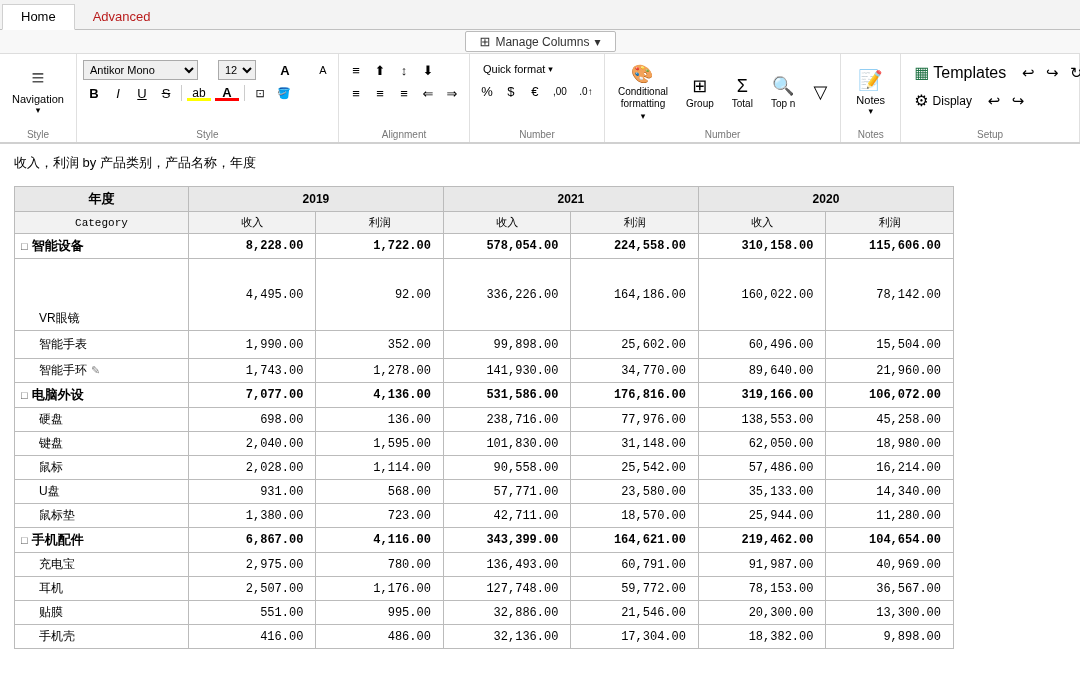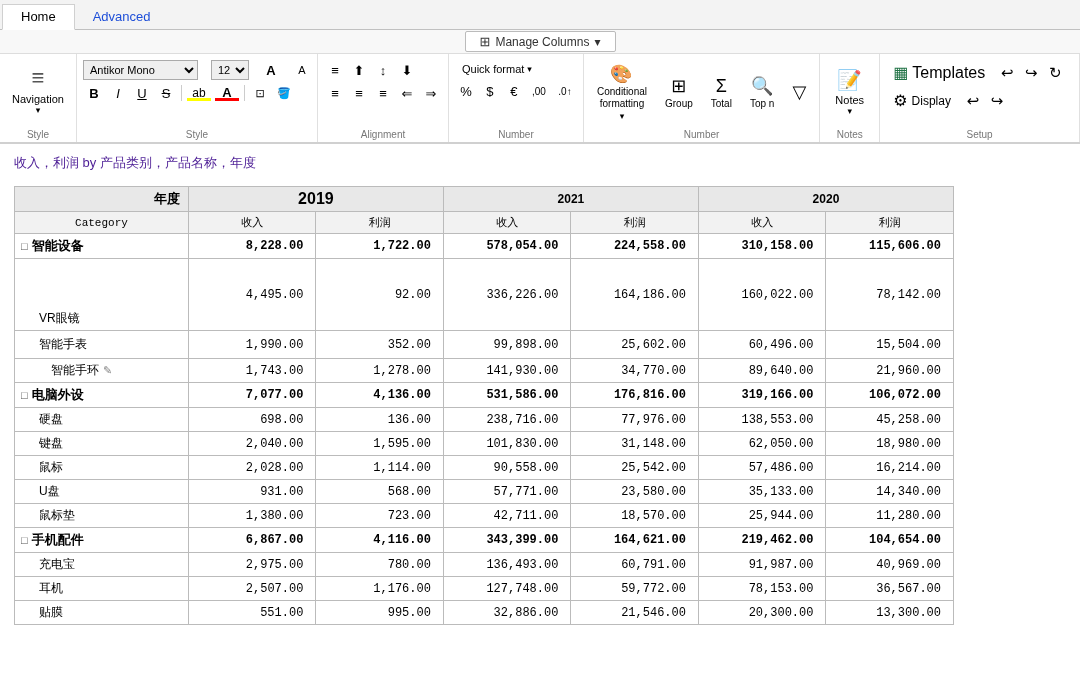--- a/index.html
+++ b/index.html
@@ -9,21 +9,21 @@
     .group-content { display: flex; align-items: flex-start; flex: 1; gap: 2px; }
     .group-footer { font-size: 10px; color: #777; text-align: center; padding: 2px 0 2px 0; white-space: nowrap; }
   </style>
 </head>
 <body>
 
 <div style="display:flex; background:#f3f3f3; border-bottom:1px solid #c0c0c0; height:30px; align-items:flex-end; padding-left:2px;">
   <div style="padding:4px 18px 5px; font-size:13px; cursor:pointer; background:#fff; border:1px solid #d0d0d0; border-bottom:1px solid #fff; margin-bottom:-1px; color:#000;">
     <span>Home</span>
   </div>
-  <div style="padding:4px 18px 5px; font-size:13px; cursor:pointer; color:#1d4ed8;">
+  <div style="padding:4px 18px 5px; font-size:13px; cursor:pointer; color:#b91c1c;">
     <span>Advanced</span>
   </div>
 </div>
 
 <div style="background:#f8f8f8; border-bottom:1px solid #ddd; display:flex; justify-content:center; align-items:center; height:24px;">
   <button style="display:flex; align-items:center; gap:5px; font-size:12px; color:#333; padding:2px 14px; cursor:pointer; border:1px solid #bbb; background:#fff; border-radius:2px;">
     <span style="font-size:13px;">⊞</span>
     <span>Manage Columns</span>
     <span>▾</span>
   </button>
@@ -37,21 +37,21 @@
         <span style="font-size:22px; color:#555;">≡</span>
         <span style="font-size:11px; margin-top:2px;">Navigation</span>
         <span style="font-size:9px;">▾</span>
       </div>
     </div>
     <div class="group-footer">Style</div>
   </div>
 
   <div class="group-wrapper" style="min-width:190px;">
     <div class="group-content" style="flex-direction:column; gap:3px; padding-top:3px;">
-      <div style="display:flex; align-items:center; gap:13px;">
+      <div style="display:flex; align-items:center; gap:20px;">
         <select style="font-size:11px; padding:1px 2px; border:1px solid #aaa; width:115px; height:20px;">
           <option>Antikor Mono</option>
         </select>
         <select style="font-size:11px; padding:1px 2px; border:1px solid #aaa; width:38px; height:20px;">
           <option>12</option>
         </select>
         <button style="width:18px;height:18px;border:none;background:none;cursor:pointer;font-size:13px;font-weight:bold;">A</button>
         <button style="width:18px;height:18px;border:none;background:none;cursor:pointer;font-size:11px;">A</button>
       </div>
       <div style="display:flex; align-items:center; gap:2px;">
@@ -171,28 +171,28 @@
             <button style="width:22px;height:22px;border:1px solid transparent;background:none;cursor:pointer;font-size:15px;">↪</button>
           </div>
         </div>
       </div>
     </div>
     <div class="group-footer">Setup</div>
   </div>
 </div>
 
 <div style="padding:10px 14px; background:#fff; overflow:auto; height: calc(689px - 30px - 24px - 92px);">
-  <div style="font-size:13px; color:#4c1d95; margin-bottom:14px;">收入，利润 by 产品类别，产品名称，年度</div>
+  <div style="font-size:13px; color:#000000; margin-bottom:14px;">收入，利润 by 产品类别，产品名称，年度</div>
 
   <table style="border-collapse:collapse; font-size:12px; min-width:940px;">
     <thead>
 
       <tr>
-        <th style="border:1px solid #bbb; padding:3px 8px; background:#e8e8e8; text-align:right; font-size:13px; min-width:150px;">年度</th>
-        <th colspan="2" style="border:1px solid #bbb; padding:3px 14px; background:#e8e8e8; text-align:center; font-size:16px; font-weight:600;">2019</th>
+        <th style="border:1px solid #bbb; padding:3px 8px; background:#e8e8e8; text-align:center; font-size:13px; min-width:150px;">年度</th>
+        <th colspan="2" style="border:1px solid #bbb; padding:3px 14px; background:#e8e8e8; text-align:center; font-size:12px; font-weight:600;">2019</th>
         <th colspan="2" style="border:1px solid #bbb; padding:3px 20px; background:#e8e8e8; text-align:center; font-size:12px; font-weight:600;">2021</th>
         <th colspan="2" style="border:1px solid #bbb; padding:3px 20px; background:#e8e8e8; text-align:center; font-size:12px; font-weight:600;">2020</th>
       </tr>
 
       <tr>
         <th style="border:1px solid #bbb; padding:3px 8px; background:#f2f2f2; text-align:center; font-size:11px; font-family:'Courier New',monospace; font-weight:normal;">Category</th>
         <th style="border:1px solid #bbb; padding:3px 12px; background:#f2f2f2; text-align:center; font-size:11px; font-family:'Courier New',monospace; font-weight:normal; min-width:110px;">收入</th>
         <th style="border:1px solid #bbb; padding:3px 12px; background:#f2f2f2; text-align:center; font-size:11px; font-family:'Courier New',monospace; font-weight:normal; min-width:110px;">利润</th>
         <th style="border:1px solid #bbb; padding:3px 12px; background:#f2f2f2; text-align:center; font-size:11px; font-family:'Courier New',monospace; font-weight:normal; min-width:110px;">收入</th>
         <th style="border:1px solid #bbb; padding:3px 12px; background:#f2f2f2; text-align:center; font-size:11px; font-family:'Courier New',monospace; font-weight:normal; min-width:110px;">利润</th>
@@ -222,21 +222,21 @@
         <tr>
           <td style="border: 1px solid rgb(187, 187, 187); padding: 5px 6px; white-space: nowrap;"><span style="padding-left:18px;display:inline-block;">智能手表</span></td>
           <td style="border: 1px solid rgb(187, 187, 187); padding: 3px 12px; text-align: right; font-family: &quot;Courier New&quot;, monospace; white-space: nowrap;">1,990.00</td>
           <td style="border: 1px solid rgb(187, 187, 187); padding: 3px 12px; text-align: right; font-family: &quot;Courier New&quot;, monospace; white-space: nowrap;">352.00</td>
           <td style="border: 1px solid rgb(187, 187, 187); padding: 3px 12px; text-align: right; font-family: &quot;Courier New&quot;, monospace; white-space: nowrap;">99,898.00</td>
           <td style="border: 1px solid rgb(187, 187, 187); padding: 3px 12px; text-align: right; font-family: &quot;Courier New&quot;, monospace; white-space: nowrap;">25,602.00</td>
           <td style="border: 1px solid rgb(187, 187, 187); padding: 3px 12px; text-align: right; font-family: &quot;Courier New&quot;, monospace; white-space: nowrap;">60,496.00</td>
           <td style="border: 1px solid rgb(187, 187, 187); padding: 3px 12px; text-align: right; font-family: &quot;Courier New&quot;, monospace; white-space: nowrap;">15,504.00</td>
         </tr>
         <tr>
-          <td style="border: 1px solid rgb(187, 187, 187); padding: 3px 18px; white-space: nowrap;"><span style="padding-left:18px;display:inline-block;">智能手环</span><span style="font-size:11px;color:#888;margin-left:4px;cursor:pointer;">✎</span></td>
+          <td style="border: 1px solid rgb(187, 187, 187); padding: 3px 6px; white-space: nowrap;"><span style="padding-left:18px;display:inline-block;">智能手环</span><span style="font-size:11px;color:#888;margin-left:4px;cursor:pointer;">✎</span></td>
           <td style="border: 1px solid rgb(187, 187, 187); padding: 3px 12px; text-align: right; font-family: &quot;Courier New&quot;, monospace; white-space: nowrap;">1,743.00</td>
           <td style="border: 1px solid rgb(187, 187, 187); padding: 3px 12px; text-align: right; font-family: &quot;Courier New&quot;, monospace; white-space: nowrap;">1,278.00</td>
           <td style="border: 1px solid rgb(187, 187, 187); padding: 3px 12px; text-align: right; font-family: &quot;Courier New&quot;, monospace; white-space: nowrap;">141,930.00</td>
           <td style="border: 1px solid rgb(187, 187, 187); padding: 3px 12px; text-align: right; font-family: &quot;Courier New&quot;, monospace; white-space: nowrap;">34,770.00</td>
           <td style="border: 1px solid rgb(187, 187, 187); padding: 3px 12px; text-align: right; font-family: &quot;Courier New&quot;, monospace; white-space: nowrap;">89,640.00</td>
           <td style="border: 1px solid rgb(187, 187, 187); padding: 3px 12px; text-align: right; font-family: &quot;Courier New&quot;, monospace; white-space: nowrap;">21,960.00</td>
         </tr>
         <tr>
           <td style="border: 1px solid rgb(187, 187, 187); padding: 3px 6px; white-space: nowrap;"><span style="font-size:11px;margin-right:4px;cursor:pointer;color:#555;">□</span><span style="font-weight:700;font-size:13px;">电脑外设</span></td>
           <td style="border: 1px solid rgb(187, 187, 187); padding: 3px 12px; text-align: right; font-family: &quot;Courier New&quot;, monospace; white-space: nowrap; font-weight: 700;">7,077.00</td>
@@ -320,15 +320,24 @@
         </tr>
         <tr>
           <td style="border: 1px solid rgb(187, 187, 187); padding: 3px 6px; white-space: nowrap;"><span style="padding-left:18px;display:inline-block;">贴膜</span></td>
           <td style="border: 1px solid rgb(187, 187, 187); padding: 3px 12px; text-align: right; font-family: &quot;Courier New&quot;, monospace; white-space: nowrap;">551.00</td>
           <td style="border: 1px solid rgb(187, 187, 187); padding: 3px 12px; text-align: right; font-family: &quot;Courier New&quot;, monospace; white-space: nowrap;">995.00</td>
           <td style="border: 1px solid rgb(187, 187, 187); padding: 3px 12px; text-align: right; font-family: &quot;Courier New&quot;, monospace; white-space: nowrap;">32,886.00</td>
           <td style="border: 1px solid rgb(187, 187, 187); padding: 3px 12px; text-align: right; font-family: &quot;Courier New&quot;, monospace; white-space: nowrap;">21,546.00</td>
           <td style="border: 1px solid rgb(187, 187, 187); padding: 3px 12px; text-align: right; font-family: &quot;Courier New&quot;, monospace; white-space: nowrap;">20,300.00</td>
           <td style="border: 1px solid rgb(187, 187, 187); padding: 3px 12px; text-align: right; font-family: &quot;Courier New&quot;, monospace; white-space: nowrap;">13,300.00</td>
         </tr>
+        <tr>
+          <td style="border: 1px solid rgb(187, 187, 187); padding: 3px 6px; white-space: nowrap;"><span style="padding-left:18px;display:inline-block;">手机壳</span></td>
+          <td style="border: 1px solid rgb(187, 187, 187); padding: 3px 12px; text-align: right; font-family: &quot;Courier New&quot;, monospace; white-space: nowrap;">416.00</td>
+          <td style="border: 1px solid rgb(187, 187, 187); padding: 3px 12px; text-align: right; font-family: &quot;Courier New&quot;, monospace; white-space: nowrap;">486.00</td>
+          <td style="border: 1px solid rgb(187, 187, 187); padding: 3px 12px; text-align: right; font-family: &quot;Courier New&quot;, monospace; white-space: nowrap;">32,136.00</td>
+          <td style="border: 1px solid rgb(187, 187, 187); padding: 3px 12px; text-align: right; font-family: &quot;Courier New&quot;, monospace; white-space: nowrap;">17,304.00</td>
+          <td style="border: 1px solid rgb(187, 187, 187); padding: 3px 12px; text-align: right; font-family: &quot;Courier New&quot;, monospace; white-space: nowrap;">18,382.00</td>
+          <td style="border: 1px solid rgb(187, 187, 187); padding: 3px 12px; text-align: right; font-family: &quot;Courier New&quot;, monospace; white-space: nowrap;">9,898.00</td>
+        </tr>
       </tbody>
   </table>
 </div>
 
 </body></html>

